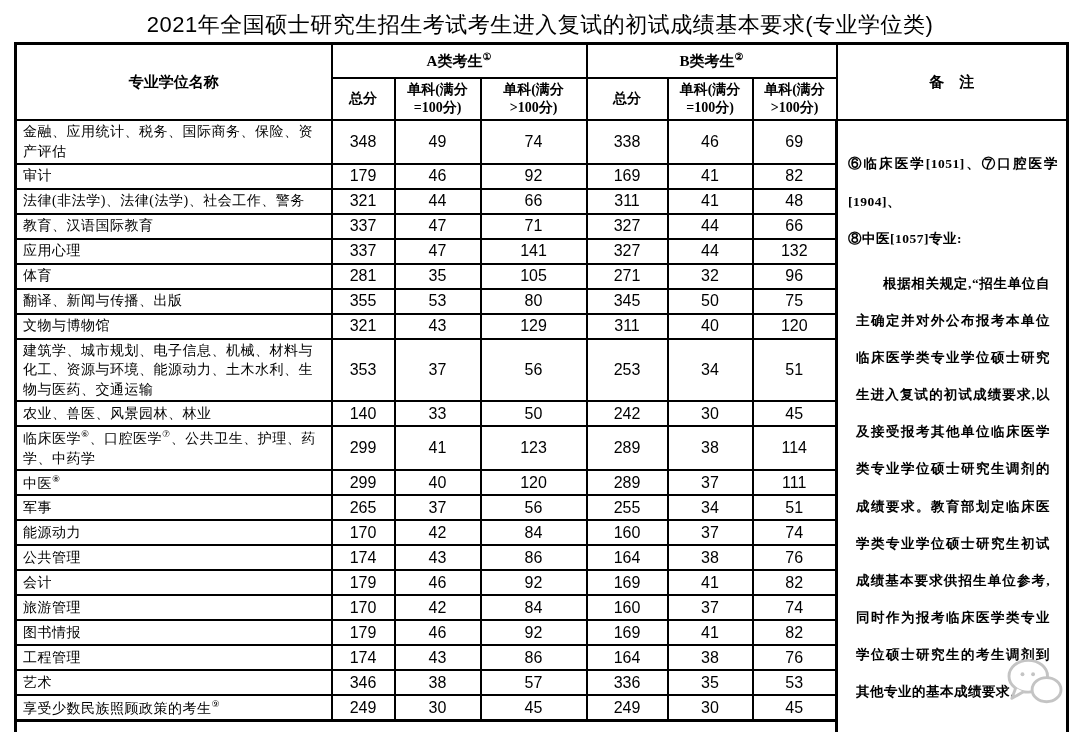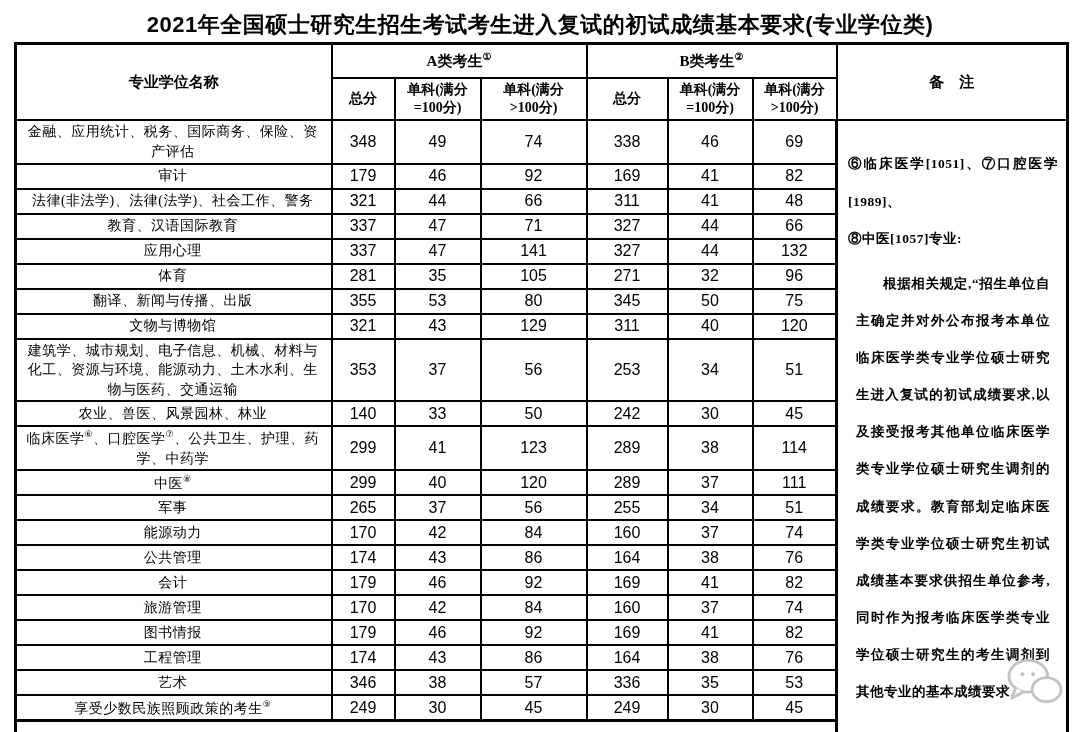--- a/index.html
+++ b/index.html
@@ -8,21 +8,21 @@
     background:#ffffff;
     position:relative;
     overflow:hidden;
     font-family:"Liberation Serif","DejaVu Serif",serif;
     color:#000;
   }
   .page-title{
     position:absolute;top:10px;left:0;width:100%;
     text-align:center;
     font-family:"Liberation Sans","DejaVu Sans",sans-serif;
-    font-size:22px;font-weight:bold;letter-spacing:0.5px;
+    font-size:22px;font-weight:normal;letter-spacing:0.5px;
   }
   table.score-table{
     position:absolute;left:14px;top:42px;
     width:1052px;
     border-collapse:collapse;table-layout:fixed;
     border:3px solid #000;
   }
   .score-table th,.score-table td{
     border:2px solid #000;
     padding:1px 4px;
@@ -35,21 +35,21 @@
   }
   .score-table thead .subhead{
     font-size:14px;
     white-space:pre-line;
     line-height:1.3;
     padding:2px 1px;
   }
   .score-table thead .group-head{height:30px;}
   .score-table thead sup{font-size:10px;}
   td.name-cell{
-    text-align:center;
+    text-align:left;
     font-size:14px;
     line-height:1.4;
     padding:1px 8px 1px 6px;
     letter-spacing:0.5px;
   }
   td.name-cell sup{font-size:9px;}
   td.num-cell{
     text-align:center;
     font-family:"Liberation Sans","DejaVu Sans",sans-serif;
     font-size:16px;
@@ -131,21 +131,21 @@
   <tbody>
       <tr>
         <td class="name-cell">金融、应用统计、税务、国际商务、保险、资产评估</td>
         <td class="num-cell sec-a">348</td>
         <td class="num-cell">49</td>
         <td class="num-cell">74</td>
         <td class="num-cell sec-b">338</td>
         <td class="num-cell">46</td>
         <td class="num-cell">69</td>
         <td class="remarks-cell" rowspan="22">
-          <div class="remarks-head">⑥临床医学[1051]、⑦口腔医学[1989]、
+          <div class="remarks-head">⑥临床医学[1051]、⑦口腔医学[1904]、
 ⑧中医[1057]专业:</div>
           <p class="remarks-para">根据相关规定,“招生单位自主确定并对外公布报考本单位临床医学类专业学位硕士研究生进入复试的初试成绩要求,以及接受报考其他单位临床医学类专业学位硕士研究生调剂的成绩要求。教育部划定临床医学类专业学位硕士研究生初试成绩基本要求供招生单位参考,同时作为报考临床医学类专业学位硕士研究生的考生调剂到其他专业的基本成绩要求。”</p>
           <div class="remarks-note9">⑨同③</div>
         </td>
       </tr>
       <tr>
         <td class="name-cell">审计</td>
         <td class="num-cell sec-a">179</td>
         <td class="num-cell">46</td>
         <td class="num-cell">92</td>

